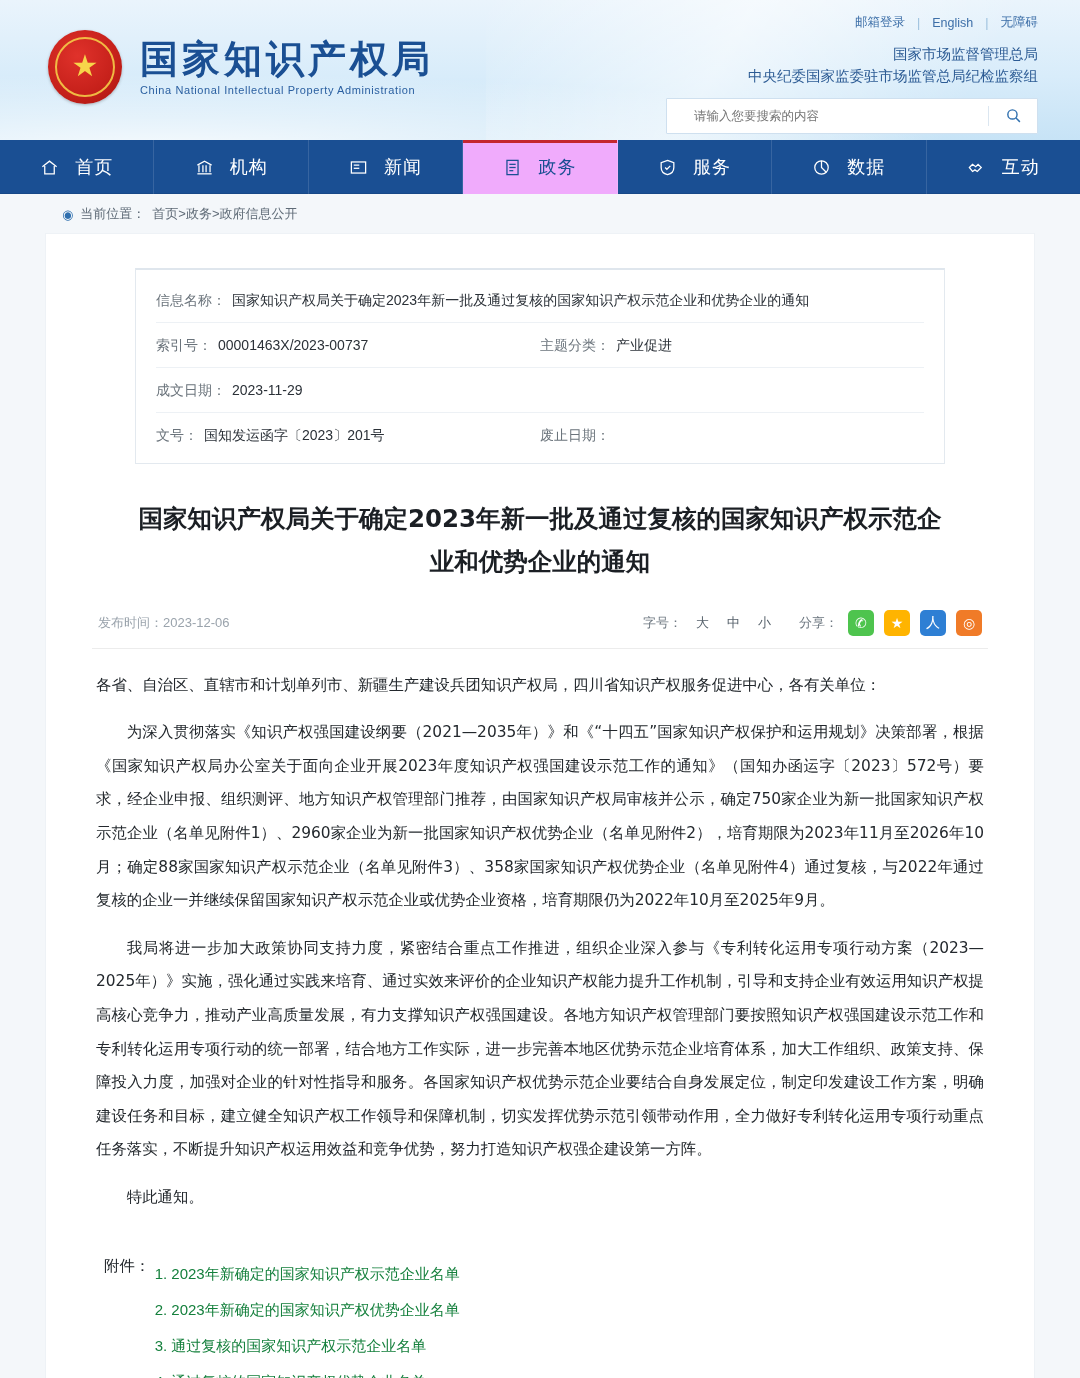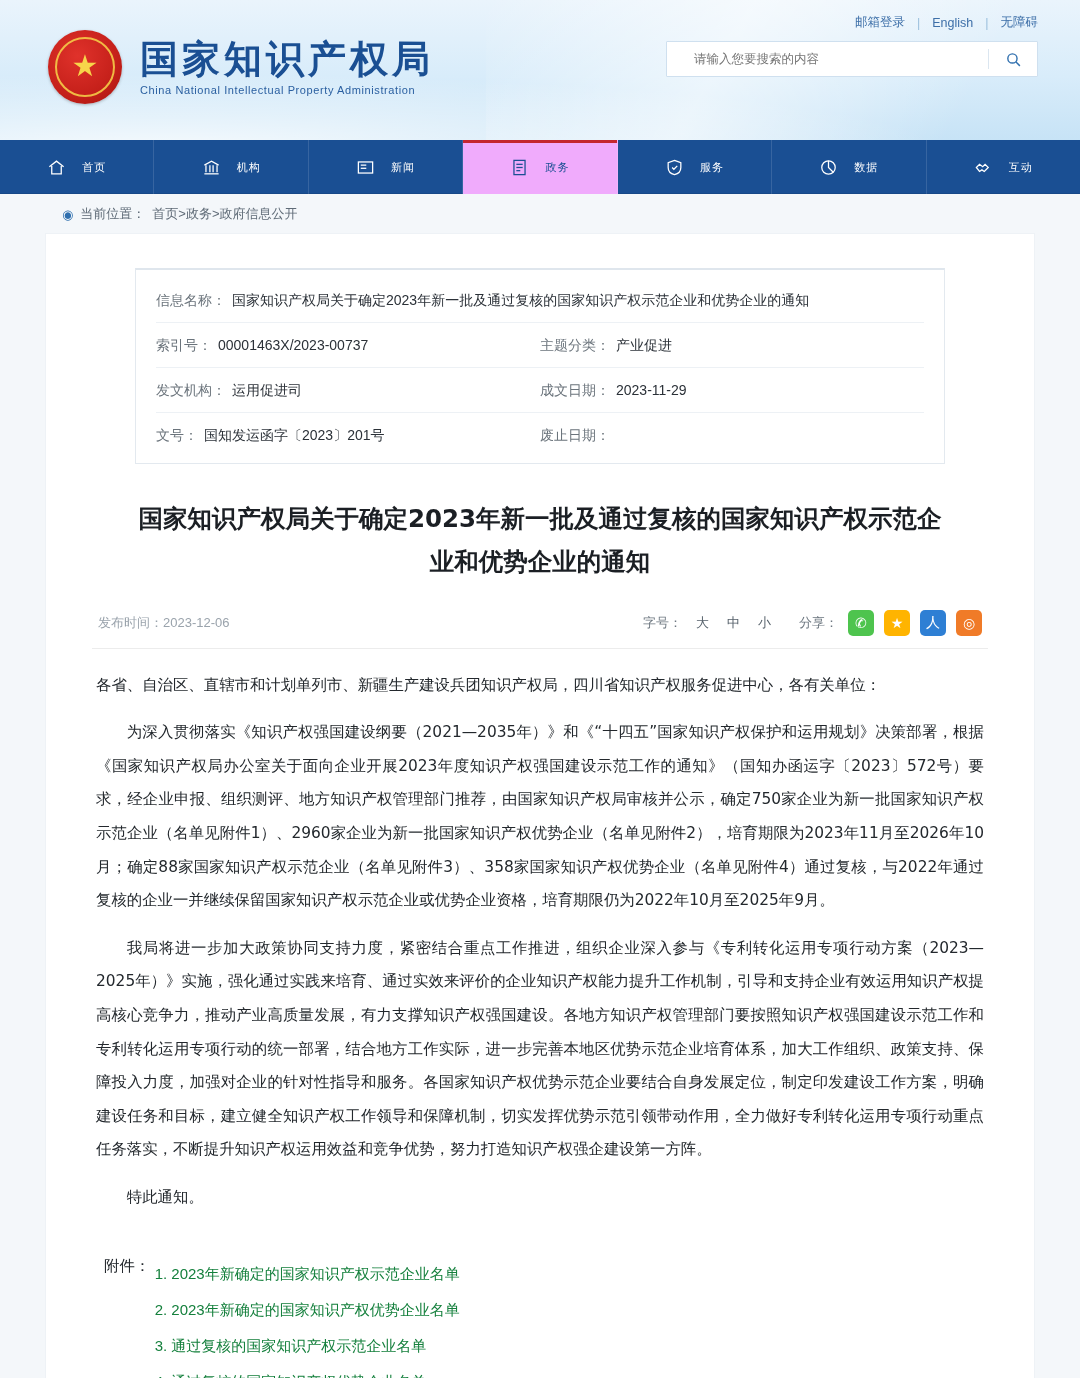--- a/index.html
+++ b/index.html
@@ -72,21 +72,21 @@
   .searchbox .sbtn svg { width:17px; height:17px; stroke:#2f6fae; fill:none; stroke-width:2; }
 
   
   .nav {
     height: 54px; background: #1a4f93;
     display: flex; align-items: stretch; position: relative;
     box-shadow: inset 0 -1px 0 rgba(0,0,0,.08);
   }
   .nav-item {
     flex: 1; display: flex; align-items: center; justify-content: center; gap: 16px;
-    color: #ffffff; font-size: 11px; letter-spacing: 1px;
+    color: #ffffff; font-size: 18px; letter-spacing: 1px;
     border-right: 1px solid rgba(255,255,255,.13);
     cursor: pointer; position: relative;
   }
   .nav-item:last-child { border-right: 0; }
   .nav-item.active { background:#f0abfc; color:#1a4f93; }
   .nav-item.active:before{
     content:""; position:absolute; left:0; right:0; top:0; height:3px; background:#c4262e;
   }
   .nav-item.active:after{
     content:""; position:absolute; left:50%; bottom:-9px; transform:translateX(-50%);
@@ -185,20 +185,24 @@
 
   <div class="hdr-right">
     <div class="toplinks">
       <a href="#">邮箱登录</a>
       <span class="sep">|</span>
       <a href="#">English</a>
       <span class="sep">|</span>
       <a href="#">无障碍</a>
     </div>
 
+    <div class="org-lines">
+      <div>国家市场监督管理总局</div>
+      <div>中央纪委国家监委驻市场监管总局纪检监察组</div>
+    </div>
 
     <div class="searchbox">
       <input type="text" placeholder="请输入您要搜索的内容" style="">
       <div class="divider"></div>
       <div class="sbtn">
         <svg viewBox="0 0 24 24">
             <circle cx="10.5" cy="10.5" r="6.5"></circle>
             <line x1="15.5" y1="15.5" x2="21" y2="21"></line>
           </svg>
       </div>
@@ -305,24 +309,20 @@
           <span class="lab">索引号：</span>
           <span class="val">00001463X/2023-00737</span>
         </div>
         <div class="cell">
           <span class="lab">主题分类：</span>
           <span class="val">产业促进</span>
         </div>
       </div>
       <div class="infodiv"></div>
       <div class="inforow">
-        <div class="cell">
-          <span class="lab">发文机构：</span>
-          <span class="val">运用促进司</span>
-        </div>
         <div class="cell">
           <span class="lab">成文日期：</span>
           <span class="val">2023-11-29</span>
         </div>
       </div>
       <div class="infodiv"></div>
       <div class="inforow">
         <div class="cell">
           <span class="lab">文号：</span>
           <span class="val">国知发运函字〔2023〕201号</span>

